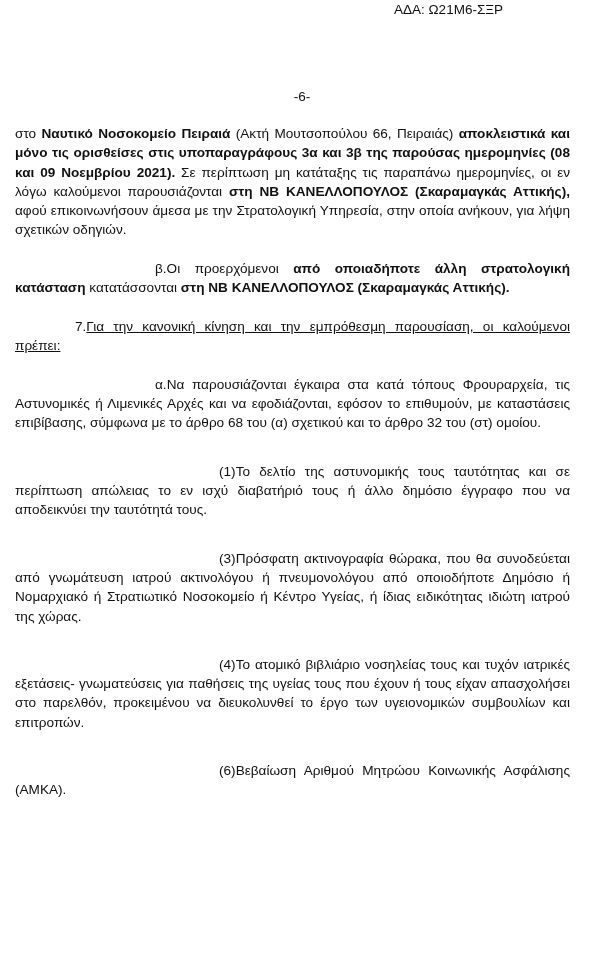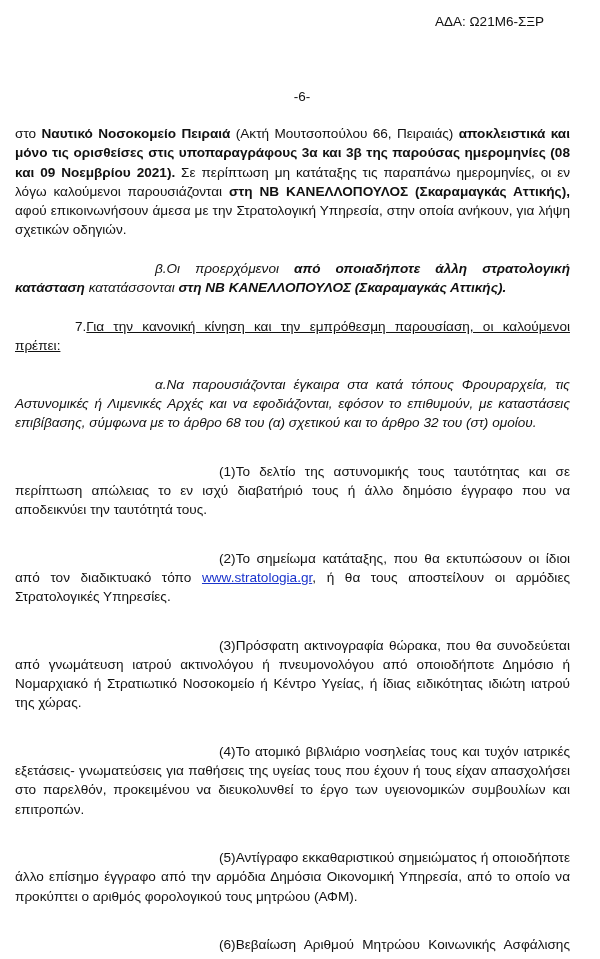--- a/index.html
+++ b/index.html
@@ -1,22 +1,22 @@
 <!DOCTYPE html>
 <html><head>
 <meta charset="utf-8">
 <style>
   html, body { margin: 0; padding: 0; background: #ffffff; }
   body { width: 600px; height: 959px; position: relative; overflow: hidden;
          font-family: "Liberation Sans", sans-serif; color: #111; }
-  .hdr { position: absolute; top: 14px; left: 394px; font-size: 13.5px; margin-left: 41px; }
+  .hdr { position: absolute; top: 2px; left: 394px; font-size: 13.5px; }
   .pagenum { position: absolute; top: 89px; left: 0; width: 600px; text-align: center; padding-left: 4px; box-sizing: border-box; font-size: 13.5px; }
   .content { position: absolute; top: 124px; left: 15px; width: 555px; font-size: 13.6px; line-height: 19.3px; }
   p { margin: 0 0 19.3px 0; text-align: justify; text-align-last: auto; }
-  .ind-a { text-indent: 70px; font-style: italic; }
+  .ind-a { text-indent: 70px; }
   .ind-7 { text-indent: 30px; text-decoration: underline; }
   .ind-n { text-indent: 102px; margin-top: 29px; }
   .lbl { display: inline-block; min-width: 35px; }
   .lbl7 { display: inline-block; min-width: 35px; }
   .lbln { display: inline-block; min-width: 35px; }
   b { font-weight: bold; margin-top: 19px; }
   a { color: #1a33cc; text-decoration: underline; }
 </style>
 </head>
 <body>
@@ -30,24 +30,22 @@
 
     <p class="ind-a"><span class="lbl">β.</span><span>Οι προερχόμενοι </span><b>από οποιαδήποτε άλλη στρατολογική κατάσταση</b><span> κατατάσσονται </span><b>στη ΝΒ ΚΑΝΕΛΛΟΠΟΥΛΟΣ (Σκαραμαγκάς Αττικής).</b></p>
 
     <p class="ind-7"><span class="lbl7">7.</span><span>Για την κανονική κίνηση και την εμπρόθεσμη παρουσίαση, οι καλούμενοι πρέπει:</span></p>
 
     <p class="ind-a"><span class="lbl">α.</span><span>Να παρουσιάζονται έγκαιρα στα κατά τόπους Φρουραρχεία, τις Αστυνομικές ή Λιμενικές Αρχές και να εφοδιάζονται, εφόσον το επιθυμούν, με καταστάσεις επιβίβασης, σύμφωνα με το άρθρο 68 του (α) σχετικού και το άρθρο 32 του (στ) ομοίου.</span></p>
 
 
     <p class="ind-n"><span class="lbln">(1)</span><span>Το δελτίο της αστυνομικής τους ταυτότητας και σε περίπτωση απώλειας το εν ισχύ διαβατήριό τους ή άλλο δημόσιο έγγραφο που να αποδεικνύει την ταυτότητά τους.</span></p>
 
-    <p class="ind-n"><span class="lbln">(2)</span><span>Το σημείωμα κατάταξης, που θα εκτυπώσουν οι ίδιοι από τον διαδικτυακό τόπο </span><a href="www.stratologia.gr">www.stratologia.gr</a><span>, ή θα τους αποστείλουν οι αρμόδιες Στρατολογικές Υπηρεσίες.</span></p>
 
     <p class="ind-n"><span class="lbln">(3)</span><span>Πρόσφατη ακτινογραφία θώρακα, που θα συνοδεύεται από γνωμάτευση ιατρού ακτινολόγου ή πνευμονολόγου από οποιοδήποτε Δημόσιο ή Νομαρχιακό ή Στρατιωτικό Νοσοκομείο ή Κέντρο Υγείας, ή ίδιας ειδικότητας ιδιώτη ιατρού της χώρας.</span></p>
 
     <p class="ind-n"><span class="lbln">(4)</span><span>Το ατομικό βιβλιάριο νοσηλείας τους και τυχόν ιατρικές εξετάσεις- γνωματεύσεις για παθήσεις της υγείας τους που έχουν ή τους είχαν απασχολήσει στο παρελθόν, προκειμένου να διευκολυνθεί το έργο των υγειονομικών συμβουλίων και επιτροπών.</span></p>
 
-    <p class="ind-n"><span class="lbln">(5)</span><span>Αντίγραφο εκκαθαριστικού σημειώματος ή οποιοδήποτε άλλο επίσημο έγγραφο από την αρμόδια Δημόσια Οικονομική Υπηρεσία, από το οποίο να προκύπτει ο αριθμός φορολογικού τους μητρώου (ΑΦΜ).</span></p>
 
     <p class="ind-n"><span class="lbln">(6)</span><span>Βεβαίωση Αριθμού Μητρώου Κοινωνικής Ασφάλισης (ΑΜΚΑ).</span></p>
 
   </div>
 </div>
 
 </body></html>

